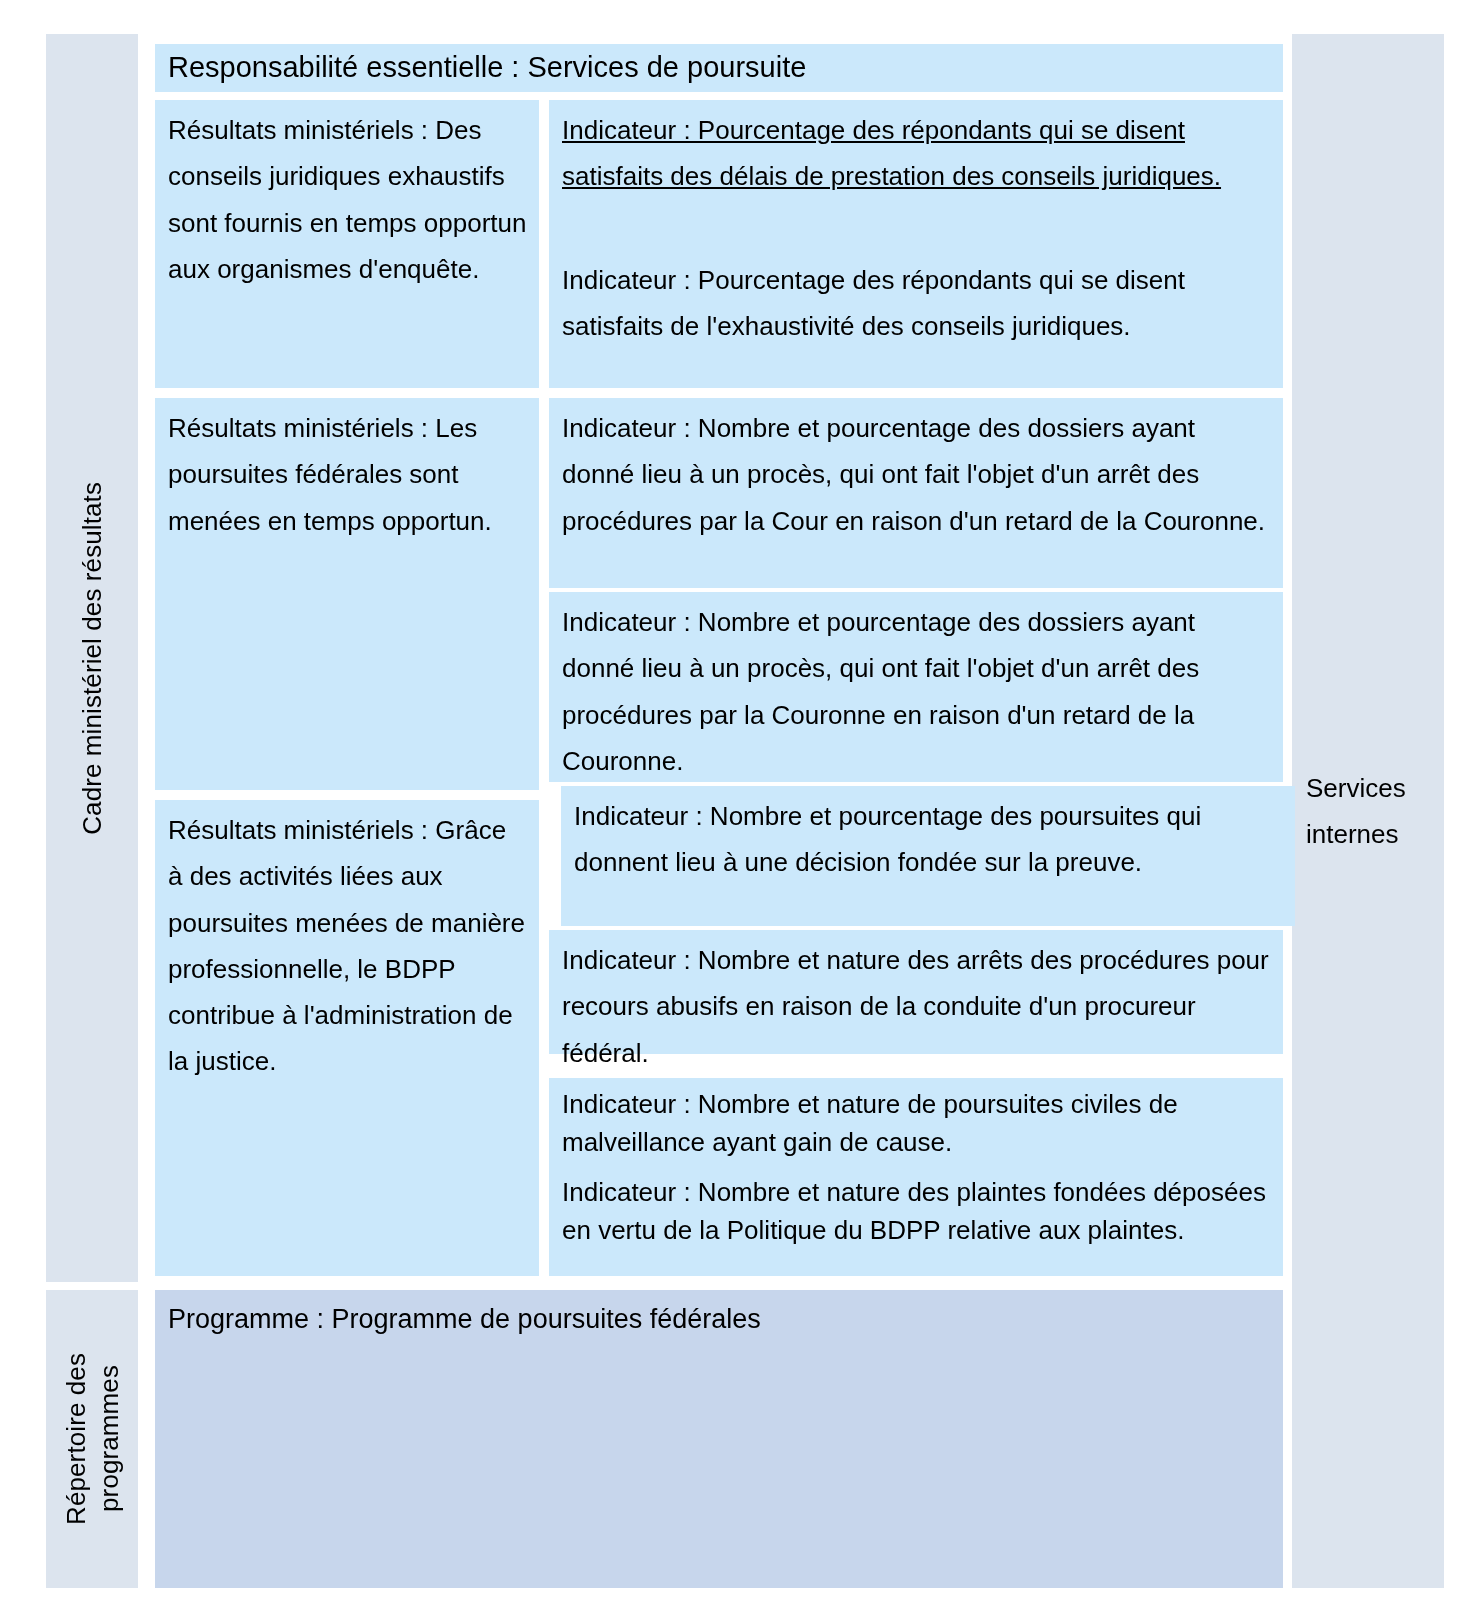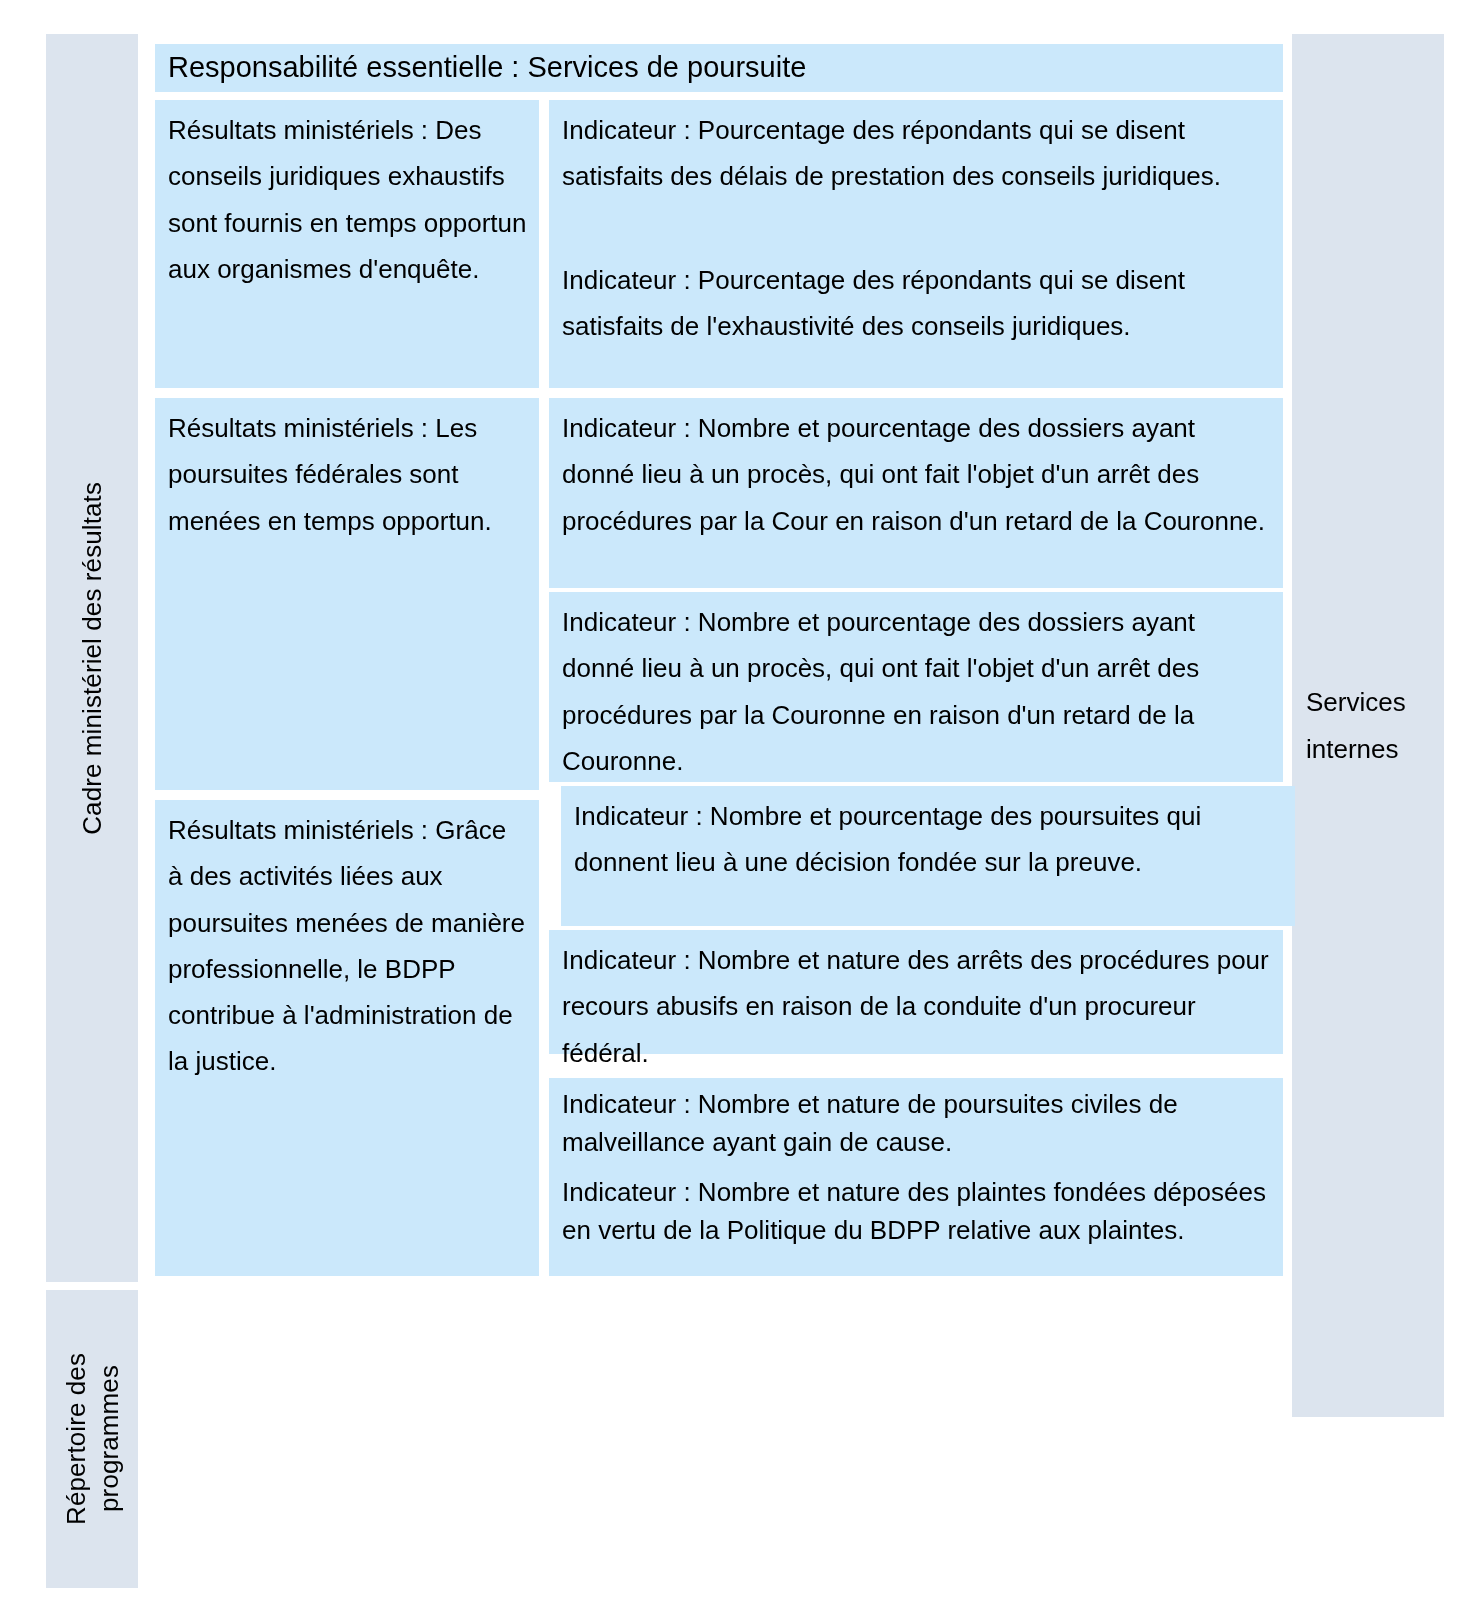--- a/index.html
+++ b/index.html
@@ -42,21 +42,21 @@
 
   #band-cmr { left: 46px; top: 34px; width: 92px; height: 1248px; }
   #band-rdp { left: 46px; top: 1290px; width: 92px; height: 298px; }
 
   
   #col-services {
     position: absolute;
     left: 1292px;
     top: 34px;
     width: 152px;
-    height: 1383px;
+    height: 1554px;
     background: #dce4ee;
     display: flex;
     align-items: center;
     justify-content: flex-start;
   }
   #col-services .stext {
     font-size: 26px;
     line-height: 1.78;
     padding-left: 14px;
     white-space: pre-line;
@@ -88,21 +88,21 @@
   }
 
   
   .result-box { left: 155px; width: 384px; }
   #result-1 { top: 100px; height: 288px; }
   #result-2 { top: 398px; height: 392px; }
   #result-3 { top: 800px; height: 476px; }
 
   
   .ind-box { left: 549px; width: 734px; }
-  #ind-1 { top: 100px; height: 150px; }
+  #ind-1 { top: 100px; height: 150px; text-decoration: underline; }
   #ind-2 { top: 250px; height: 138px; }
   #ind-3 { top: 398px; height: 190px; }
   #ind-4 { top: 592px; height: 190px; }
   #ind-5 { top: 786px; height: 140px; margin-left: 12px; }
   #ind-6 { top: 930px; height: 124px; }
   #ind-7 { top: 1078px; height: 100px; }
   #ind-8 { top: 1166px; height: 110px; }
 
   
   #programme-box {
@@ -176,14 +176,17 @@
   <div class="box ind-box" id="ind-6">
     <span class="txt">Indicateur : Nombre et nature des arrêts des procédures pour recours abusifs en raison de la conduite d'un procureur fédéral.</span>
   </div>
   <div class="box ind-box" id="ind-7">
     <span class="txt tight">Indicateur : Nombre et nature de poursuites civiles de malveillance ayant gain de cause.</span>
   </div>
   <div class="box ind-box" id="ind-8">
     <span class="txt tight">Indicateur : Nombre et nature des plaintes fondées déposées en vertu de la Politique du BDPP relative aux plaintes.</span>
   </div>
 
+  <div id="programme-box">
+    <span class="txt">Programme : Programme de poursuites fédérales</span>
+  </div>
 
 </div>
 
 </body></html>

